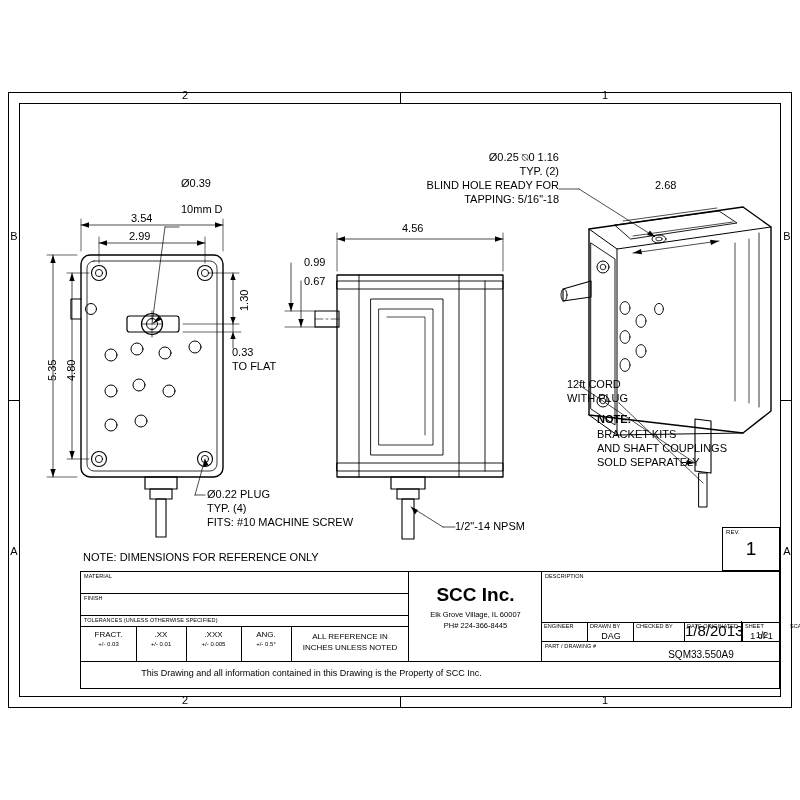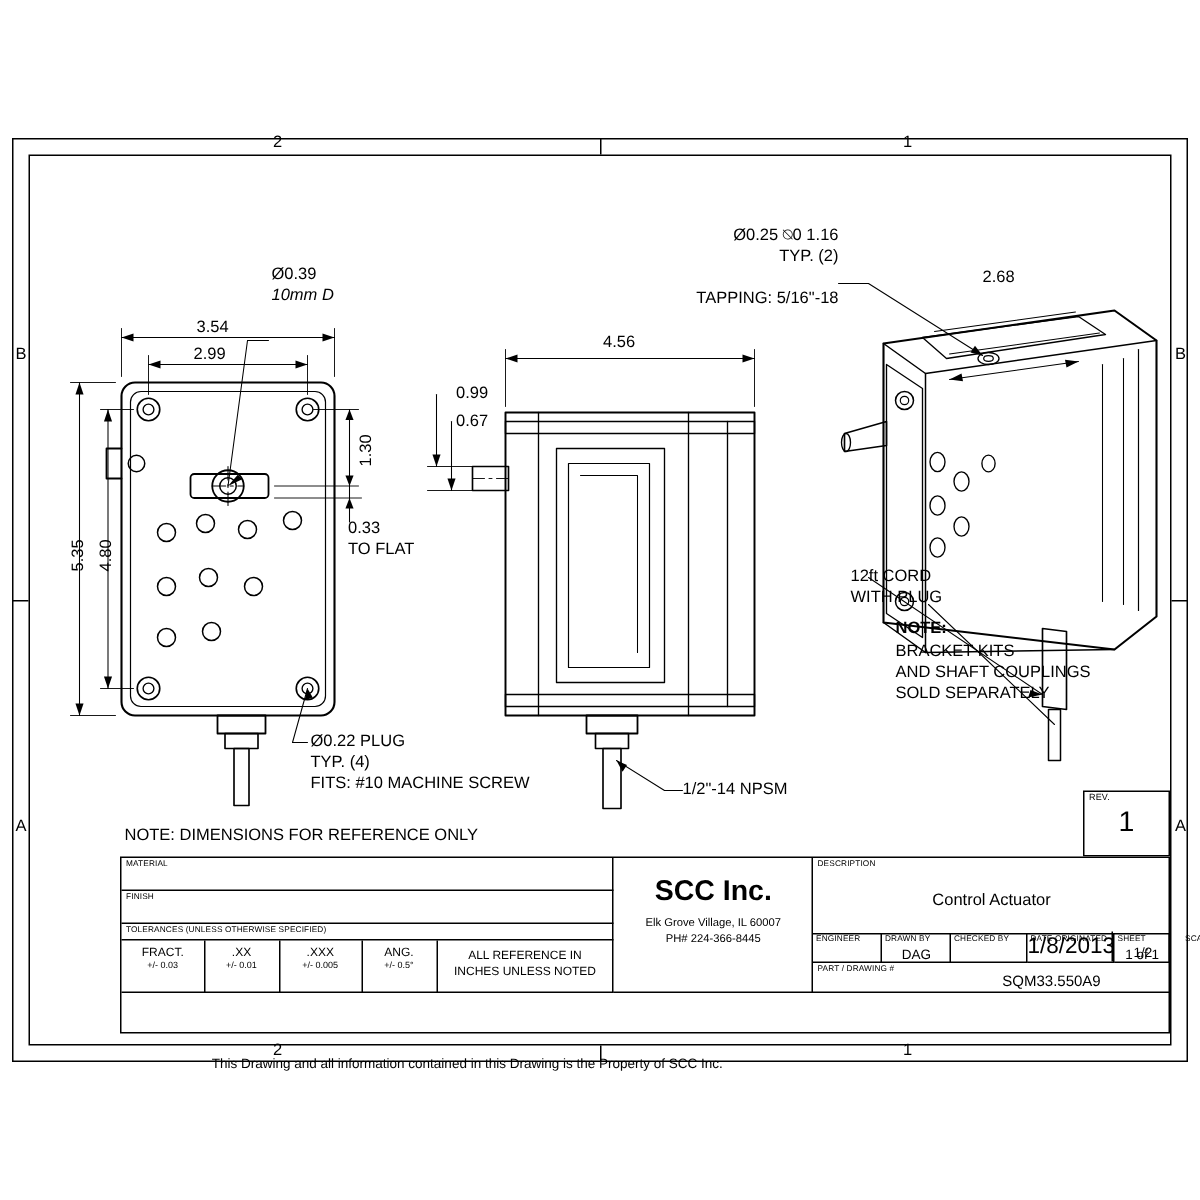--- a/index.html
+++ b/index.html
@@ -304,39 +304,40 @@
 
         <line x1="684" y1="380" x2="600" y2="300" stroke-width="0.7"></line>
         <path d="M684 380 L676 379 L680 374 Z" fill="#000" stroke="none" opacity="0"></path>
         <line x1="600" y1="300" x2="600" y2="300" stroke-width="0.7"></line>
         <line x1="560" y1="282" x2="676" y2="360" stroke-width="0.7"></line>
         <path d="M676 360 L668 357 L666.5 362 Z" fill="#000" stroke="none"></path>
       </g>
     </svg>
 
     <div class="txt" style="left:162px;top:74px;">Ø0.39</div>
-    <div class="txt" style="left:162px;top:88px;font-style:italic;">10mm D</div>
+    <div class="txt" style="left:162px;top:100px;">10mm D</div>
     <div class="txt" style="left:112px;top:109px;">3.54</div>
     <div class="txt" style="left:110px;top:127px;">2.99</div>
     <div class="txt vert" style="left:219px;top:208px;">1.30</div>
     <div class="txt vert" style="left:27px;top:278px;">5.35</div>
     <div class="txt vert" style="left:46px;top:278px;">4.80</div>
     <div class="txt" style="left:213px;top:243px;">0.33</div>
     <div class="txt" style="left:213px;top:257px;">TO FLAT</div>
     <div class="txt" style="left:188px;top:385px;">Ø0.22 PLUG</div>
     <div class="txt" style="left:188px;top:399px;">TYP. (4)</div>
     <div class="txt" style="left:188px;top:413px;">FITS: #10 MACHINE SCREW</div>
 
     <div class="txt" style="left:383px;top:119px;">4.56</div>
     <div class="txt" style="left:285px;top:153px;">0.99</div>
     <div class="txt" style="left:285px;top:172px;">0.67</div>
     <div class="txt" style="left:436px;top:417px;">1/2"-14 NPSM</div>
 
     <div class="txt r" style="left:360px;top:48px;width:180px;">Ø0.25 ⍉0 1.16</div>
     <div class="txt r" style="left:360px;top:62px;width:180px;">TYP. (2)</div>
+    <div class="txt r" style="left:340px;top:76px;width:200px;">BLIND HOLE READY FOR</div>
     <div class="txt r" style="left:340px;top:90px;width:200px;">TAPPING: 5/16"-18</div>
     <div class="txt" style="left:636px;top:76px;">2.68</div>
     <div class="txt" style="left:548px;top:275px;">12ft CORD</div>
     <div class="txt" style="left:548px;top:289px;">WITH PLUG</div>
     <div class="txt bold" style="left:578px;top:310px;">NOTE:</div>
     <div class="txt" style="left:578px;top:325px;">BRACKET KITS</div>
     <div class="txt" style="left:578px;top:339px;">AND SHAFT COUPLINGS</div>
     <div class="txt" style="left:578px;top:353px;">SOLD SEPARATELY</div>
 
     <div class="txt" style="left:64px;top:448px;">NOTE: DIMENSIONS FOR REFERENCE ONLY</div>
@@ -375,21 +376,20 @@
     <div class="tb-val" style="left:160px;top:69px;width:50px;font-size:6px;">+/- 0.5°</div>
     <div class="tb-val" style="left:210px;top:60px;width:118px;font-size:8px;">ALL REFERENCE IN</div>
     <div class="tb-val" style="left:210px;top:71px;width:118px;font-size:8px;">INCHES UNLESS NOTED</div>
 
     <div class="tb-val bold" style="left:328px;top:12px;width:133px;font-size:19px;font-weight:bold;">SCC Inc.</div>
     <div class="tb-val" style="left:328px;top:38px;width:133px;font-size:7.5px;">Elk Grove Village, IL 60007</div>
     <div class="tb-val" style="left:328px;top:49px;width:133px;font-size:7.5px;">PH# 224-366-8445</div>
 
     <div class="tb-cell" style="left:461px;top:50px;width:238px;height:0;border-right:none;border-bottom:1px solid #000;"></div>
     <div class="tb-hdr" style="left:464px;top:1px;">DESCRIPTION</div>
-    <div class="tb-val" style="left:461px;top:22px;width:238px;font-size:11px;">Control Actuator</div>
 
     <div class="tb-cell" style="left:461px;top:50px;width:46px;height:20px;border-right:1px solid #000;border-bottom:1px solid #000;"></div>
     <div class="tb-cell" style="left:507px;top:50px;width:46px;height:20px;border-right:1px solid #000;border-bottom:1px solid #000;"></div>
     <div class="tb-cell" style="left:553px;top:50px;width:51px;height:20px;border-right:1px solid #000;border-bottom:1px solid #000;"></div>
     <div class="tb-cell" style="left:604px;top:50px;width:58px;height:20px;border-right:1px solid #000;border-bottom:1px solid #000;"></div>
     <div class="tb-cell" style="left:662px;top:50px;width:37px;height:20px;border-right:1px solid #000;border-bottom:1px solid #000;"></div>
     <div class="tb-cell" style="left:699px;top:50px;width:0;height:20px;border-right:none;border-bottom:none;"></div>
 
     <div class="tb-hdr" style="left:463px;top:51px;">ENGINEER</div>
     <div class="tb-hdr" style="left:509px;top:51px;">DRAWN BY</div>
@@ -404,20 +404,20 @@
     <div class="tb-val" style="left:604px;top:50px;width:58px;font-size:15px;">1/8/2013</div>
     <div class="tb-val" style="left:662px;top:59px;width:37px;font-size:9px;">1 of 1</div>
     <div class="tb-val" style="left:699px;top:59px;width:0;font-size:9px;"></div>
     <div class="tb-val" style="left:699px;top:59px;width:0;"></div>
 
     <div class="tb-cell" style="left:699px;top:50px;width:0;height:0;border:none;"></div>
 
     <div class="tb-hdr" style="left:464px;top:71px;">PART / DRAWING #</div>
     <div class="tb-val" style="left:540px;top:77px;width:160px;font-size:10px;">SQM33.550A9</div>
 
-    <div class="tb-val" style="left:0;top:96px;width:461px;font-size:9px;margin-top:36px;">This Drawing and all information contained in this Drawing is the Property of SCC Inc.</div>
+    <div class="tb-val" style="left:0;top:96px;width:461px;font-size:9px;">This Drawing and all information contained in this Drawing is the Property of SCC Inc.</div>
   </div>
 
   <div class="tickline" style="left:779px;top:621px;width:0;height:0;"></div>
   <div class="tb-val" style="position:absolute;left:742px;top:630px;width:40px;font-size:9px;text-align:center;">1/2</div>
   <div class="tickline" style="left:741px;top:621px;width:1px;height:20px;"></div>
 
 </div>
 
 </body></html>

